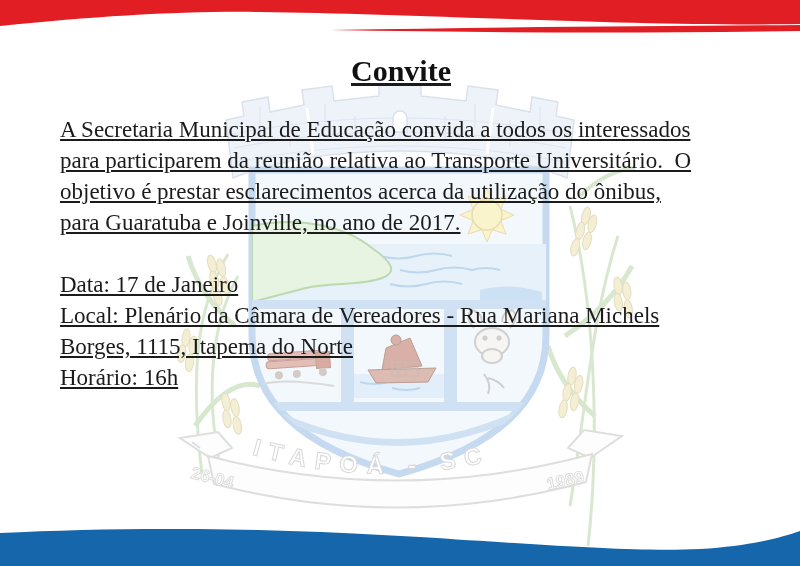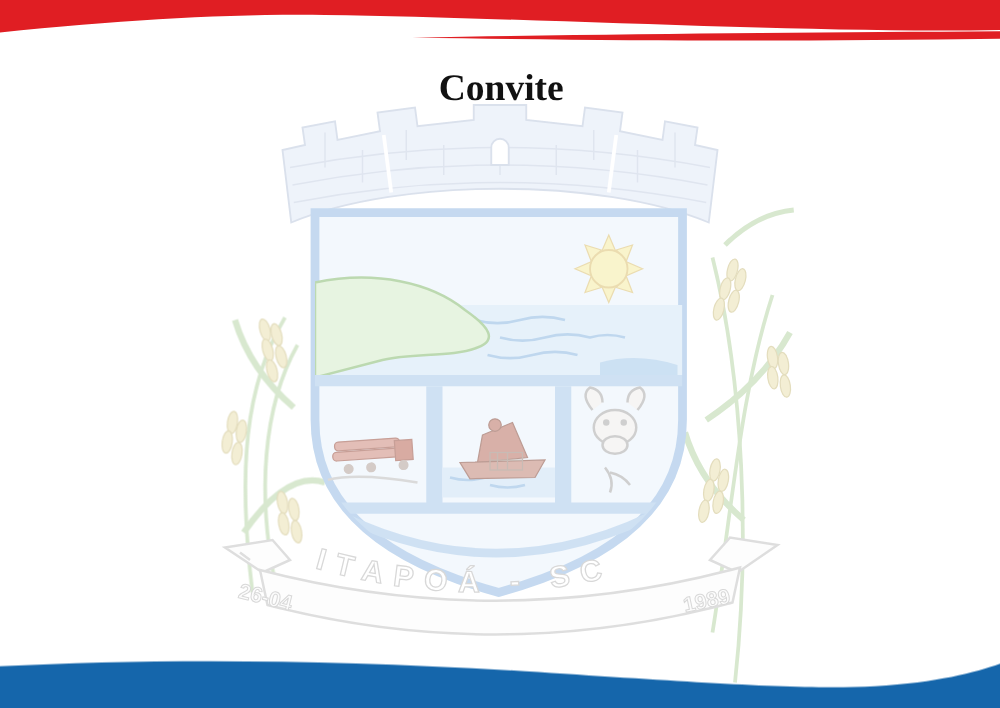--- a/index.html
+++ b/index.html
@@ -2,21 +2,21 @@
 <html><head>
 <meta charset="utf-8">
 <style>
   html,body{margin:0;padding:0;background:#fff;}
   .page{position:relative;width:800px;height:566px;overflow:hidden;background:#ffffff;
         font-family:"Liberation Serif",serif;color:#1b1b1b;}
   .band{position:absolute;left:0;width:800px;z-index:3;pointer-events:none;}
   .band-top{top:0;height:40px;}
   .band-bottom{bottom:0;height:60px;}
   .watermark{position:absolute;left:140px;top:76px;width:540px;height:490px;z-index:1;}
-  .content{position:relative;z-index:2;padding:54px 58px 0 60px;}
+  .content{position:relative;z-index:2;padding:54px 58px 0 60px;text-decoration:underline;}
   .title{text-align:center;font-weight:bold;font-size:30px;margin:0 0 26px 0;color:#111;}
   .lines{white-space:pre-wrap;font-size:23px;line-height:31px;margin:0 0 31px 0;}
   svg text{font-family:"Liberation Sans",sans-serif;}
 </style>
 </head>
 <body>
 
 <div class="page">
 
   <svg class="watermark" viewBox="0 0 540 490" aria-hidden="true">
@@ -191,15 +191,23 @@
     <path d="M0,0 L800,0 L800,24 C650,27 420,14 260,12 C180,11 100,16 0,26 Z" fill="#e01e23"></path>
     <path d="M330,30 C500,27 650,26 800,25 L800,31 C650,33 500,33 330,30 Z" fill="#e01e23"></path>
   </svg>
 
   <svg class="band band-bottom" viewBox="0 0 800 60" preserveAspectRatio="none" aria-hidden="true">
     <path d="M0,27 C120,21 260,21 420,31 C560,40 640,46 700,43 C750,40 780,32 800,25 L800,60 L0,60 Z" fill="#1566ab"></path>
   </svg>
 
   <div class="content">
     <h1 class="title">Convite</h1>
+    <p class="lines">A Secretaria Municipal de Educação convida a todos os interessados
+para participarem da reunião relativa ao Transporte Universitário.  O
+objetivo é prestar esclarecimentos acerca da utilização do ônibus,
+para Guaratuba e Joinville, no ano de 2017.</p>
+    <p class="lines">Data: 17 de Janeiro
+Local: Plenário da Câmara de Vereadores - Rua Mariana Michels
+Borges, 1115, Itapema do Norte
+Horário: 16h</p>
   </div>
 
 </div>
 
 </body></html>

